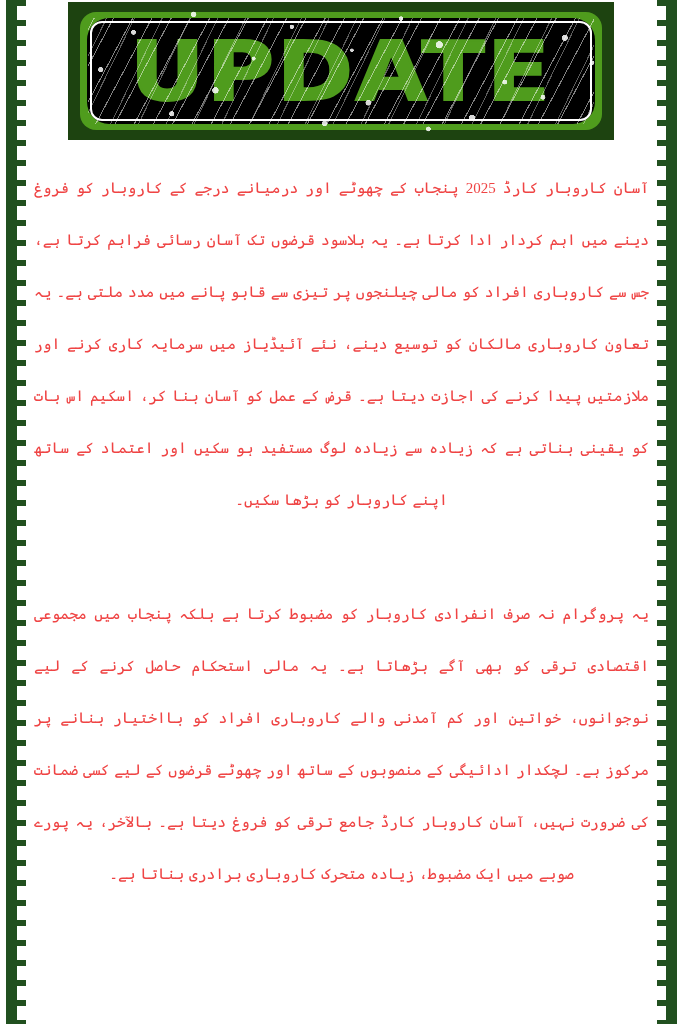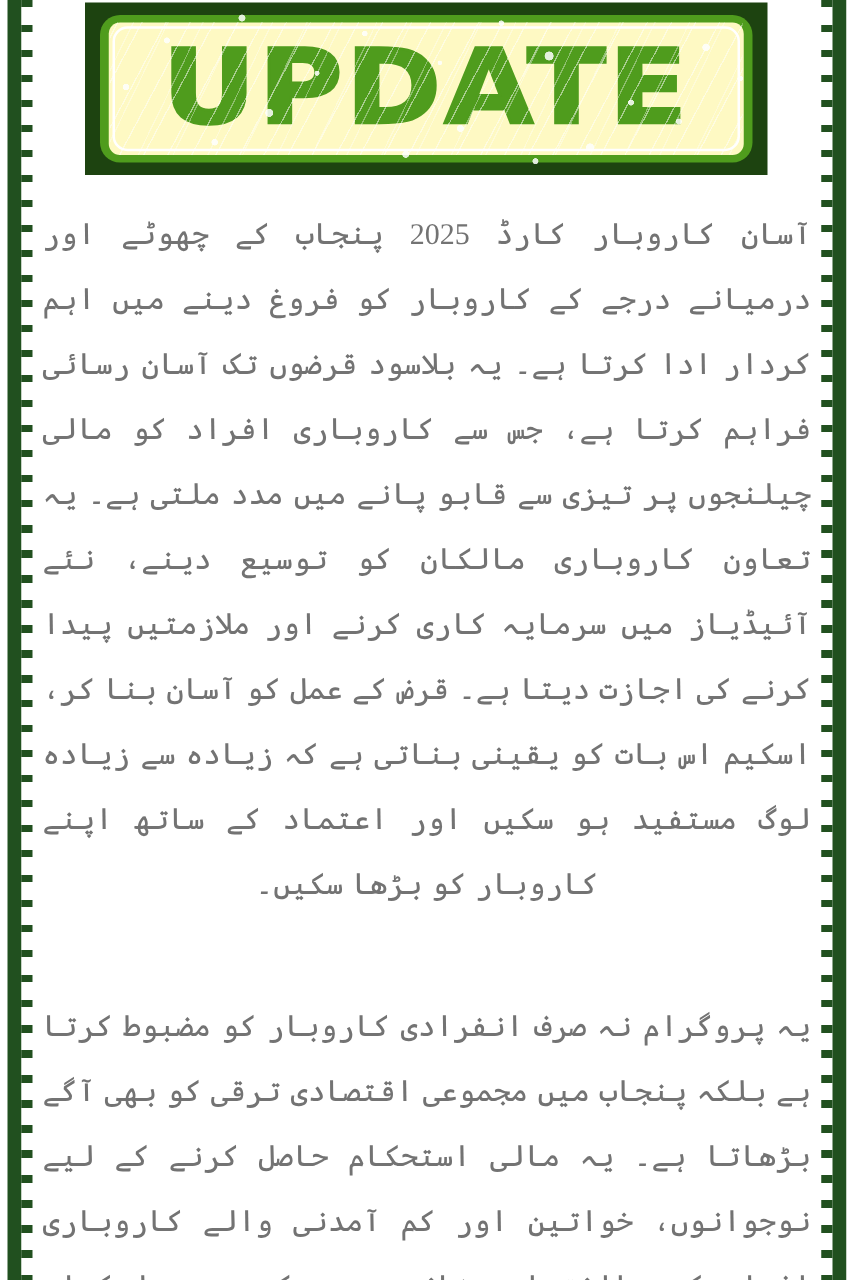--- a/index.html
+++ b/index.html
@@ -84,22 +84,22 @@
     bottom: 10px;
     background: #4f9c1d;
     border-radius: 16px;
   }
   .stamp-hole {
     position: absolute;
     left: 7px;
     right: 7px;
     top: 6px;
     bottom: 6px;
-    background: #fef9c3;
-    border-radius: 9px;
+    background: #000000;
+    border-radius: 22px;
   }
   .stamp-hairline {
     position: absolute;
     left: 3px;
     right: 3px;
     top: 3px;
     bottom: 3px;
     border: 2px solid #ffffff;
     border-radius: 12px;
   }
@@ -166,23 +166,23 @@
   .article {
     position: absolute;
     left: 34px;
     right: 34px;
     top: 162px;
     bottom: 6px;
     direction: rtl;
   }
   .para {
     font-family: "Liberation Serif", "DejaVu Serif", serif;
-    font-size: 24px;
+    font-size: 15px;
     line-height: 52px;
-    color: #737373;
+    color: #ef4444;
     text-align: justify;
     text-align-last: center;
     margin: 0 0 62px 0;
     word-spacing: 1px;
   }
   .para:last-child { margin-bottom: 0; }
 </style>
 </head>
 <body>
 

